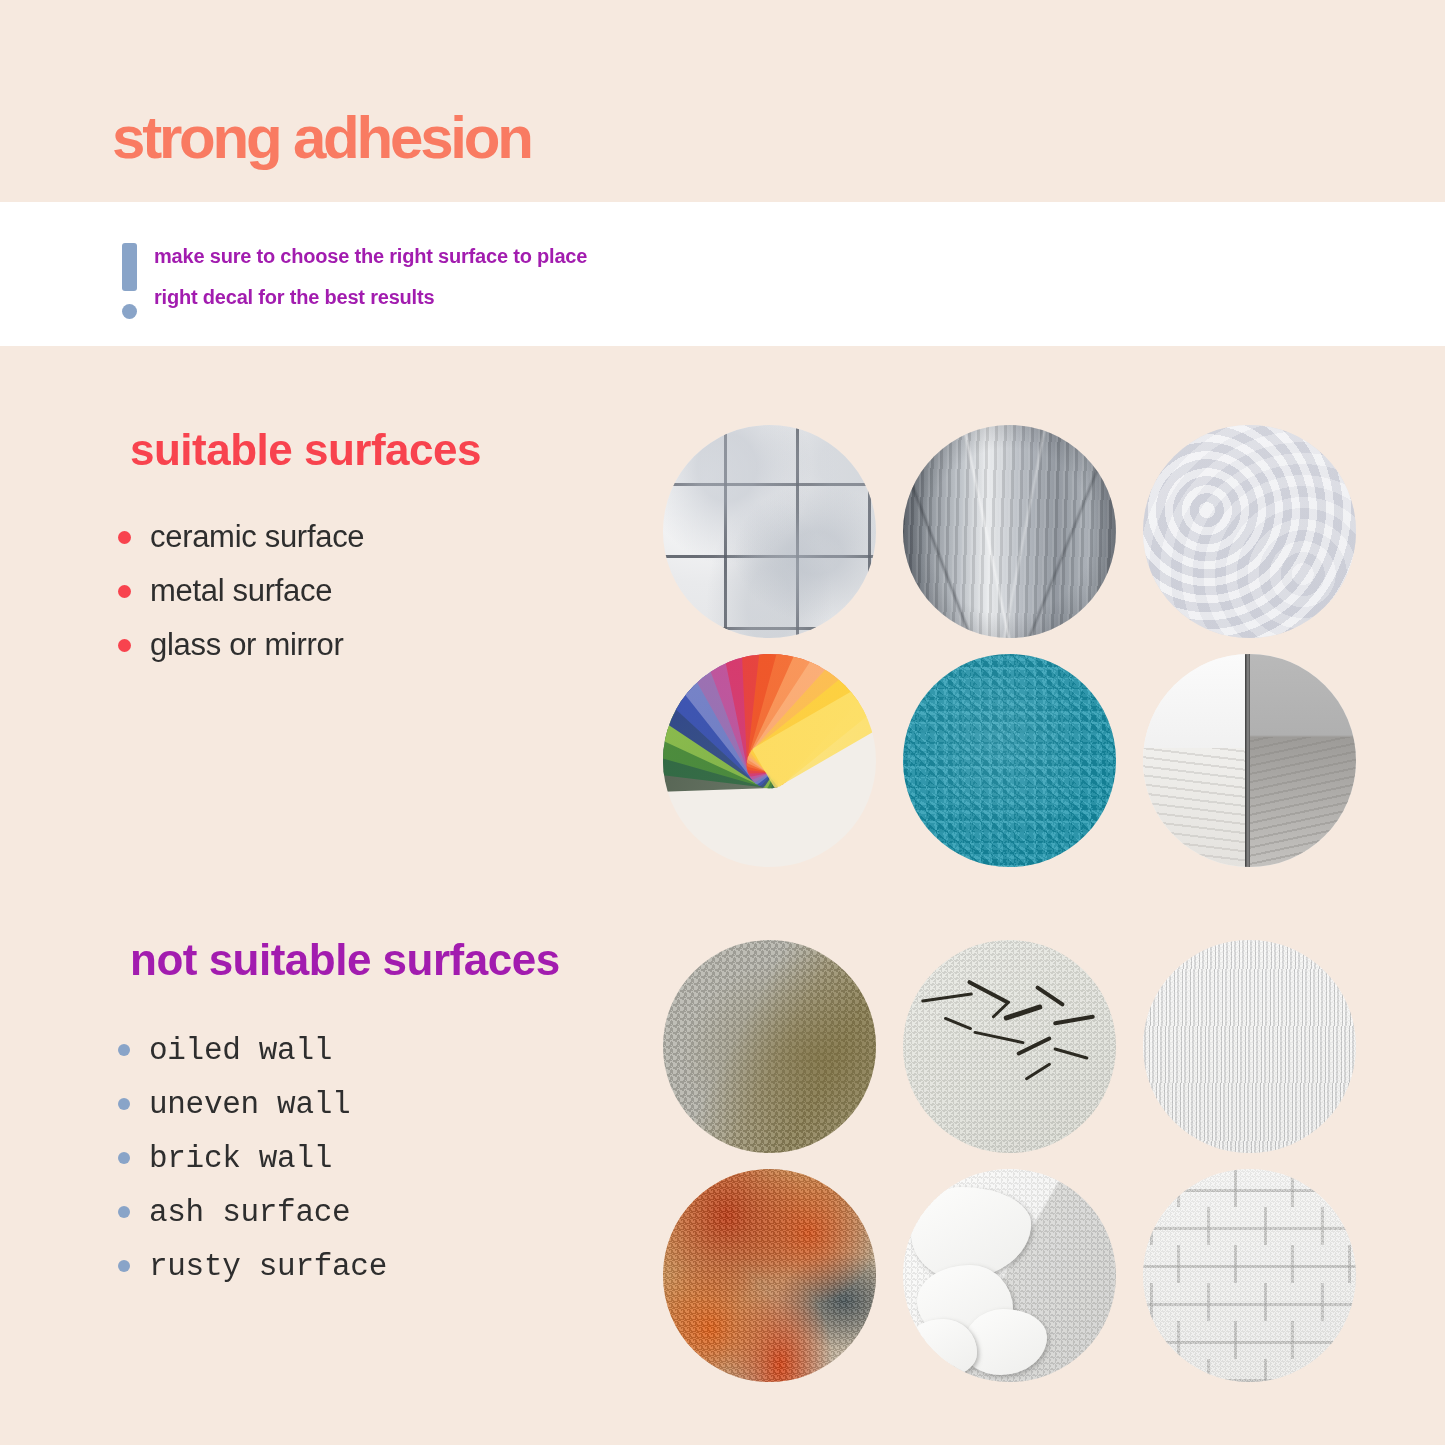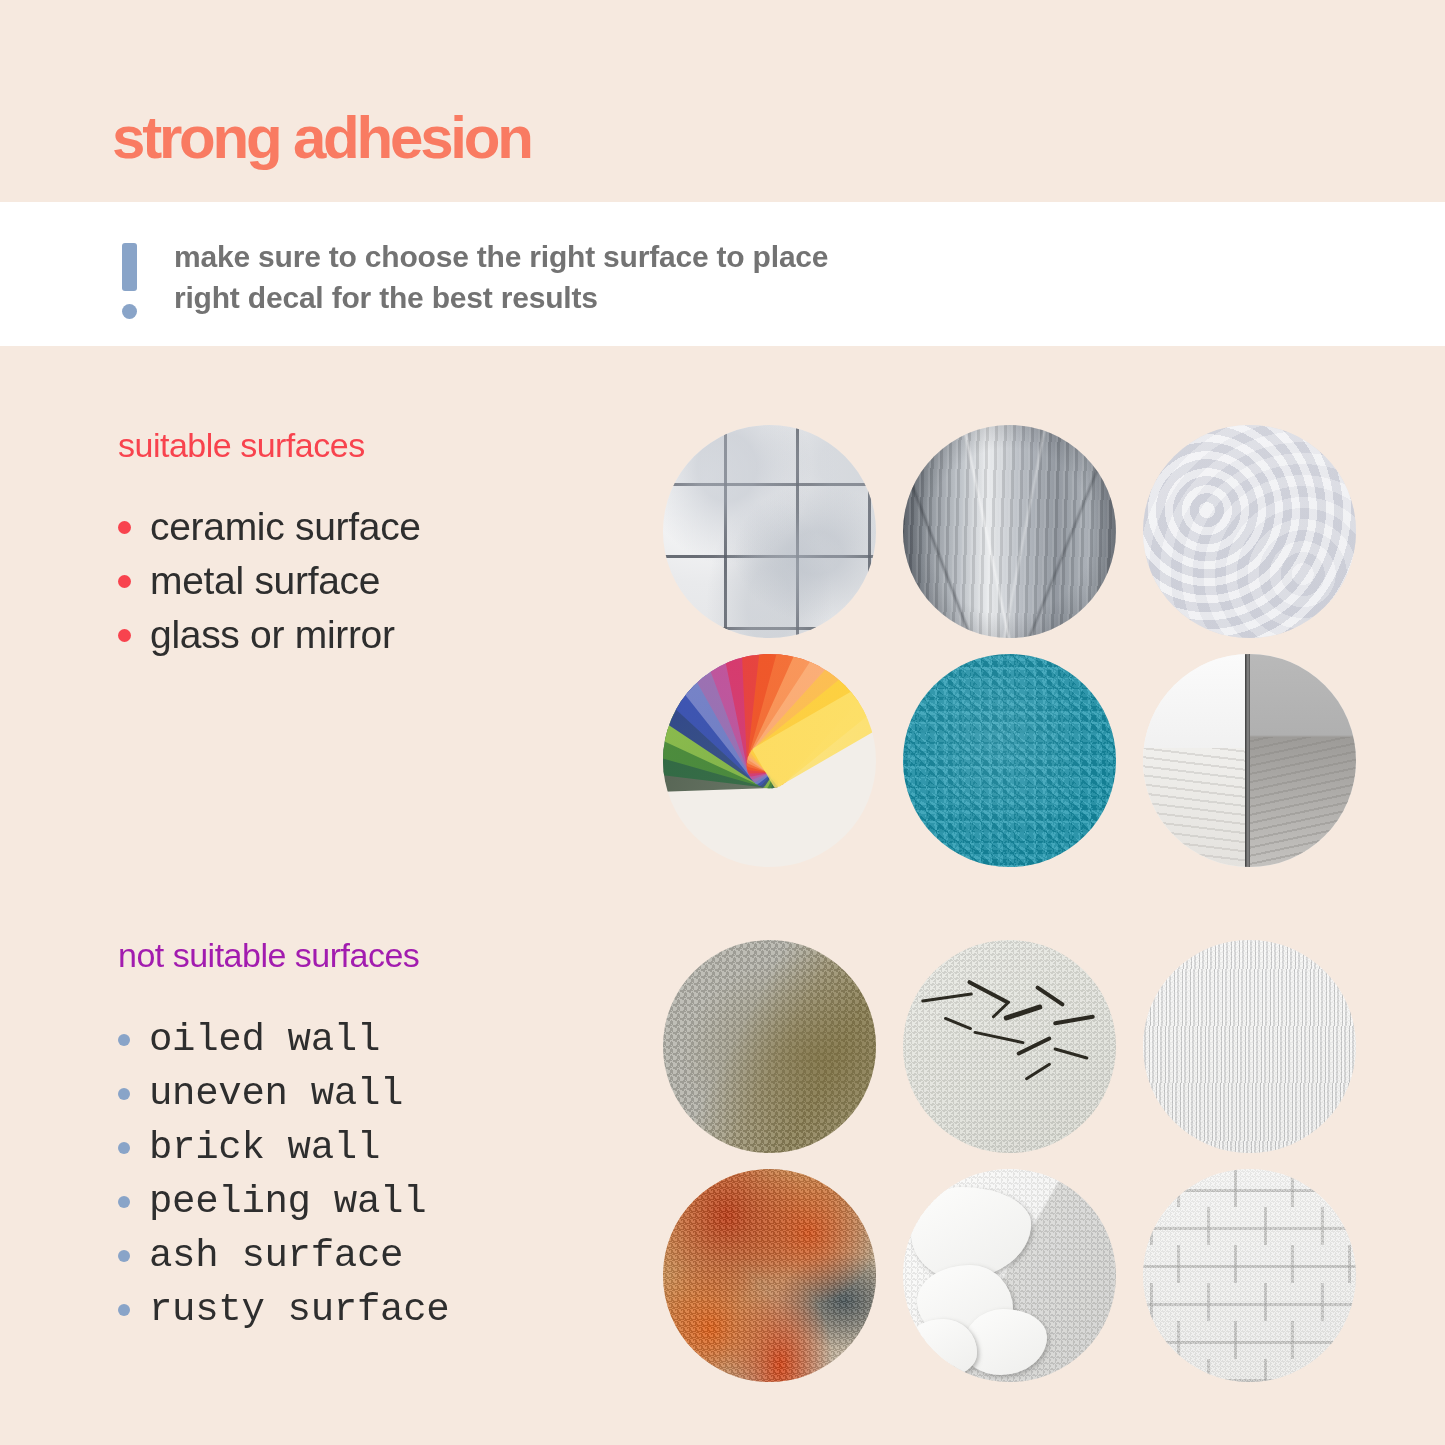--- a/index.html
+++ b/index.html
@@ -59,51 +59,51 @@
   }
   #bang .dot {
     width: 15px;
     height: 15px;
     border-radius: 50%;
     background: #89A4C8;
     margin-top: 13px;
   }
   #subtitle {
     position: absolute;
-    left: 174px;
+    left: 154px;
     top: 236px;
-    font-size: 30px;
+    font-size: 20px;
     font-weight: bold;
-    color: #737373;
+    color: #a21caf;
     line-height: 41px;
     letter-spacing: -0.2px;
     z-index: 4;
   }
 
   
   .list-block { position: absolute; left: 118px; }
   .list-heading {
-    font-size: 34px;
-    font-weight: normal;
+    font-size: 44px;
+    font-weight: bold;
     letter-spacing: -0.5px;
-    margin: 0 0 10px 0;
+    margin: 0 0 10px 12px;
     line-height: 1;
   }
   .list-heading.good { color: #F8434E; }
   .list-heading.bad  { color: #a21caf; }
   ul.surface-list {
     list-style: none;
     margin: 0;
     padding: 0;
   }
   ul.surface-list li {
     display: flex;
     align-items: center;
     height: 54px;
-    font-size: 39px;
+    font-size: 31px;
     color: #2E2E2E;
     letter-spacing: -0.3px;
     font-weight: 300;
   }
   ul.surface-list li .bullet {
     flex: 0 0 auto;
     border-radius: 50%;
     margin-right: 19px;
   }
   ul.good-list li .bullet {
@@ -385,24 +385,20 @@
     <li>
         <span class="bullet"></span>
         <span>uneven wall</span>
       </li>
     <li>
         <span class="bullet"></span>
         <span>brick wall</span>
       </li>
     <li>
         <span class="bullet"></span>
-        <span>peeling wall</span>
-      </li>
-    <li>
-        <span class="bullet"></span>
         <span>ash surface</span>
       </li>
     <li>
         <span class="bullet"></span>
         <span>rusty surface</span>
       </li>
   </ul>
 </div>
 
 <div class="circle-grid" style="left:663px; top:940px;">

